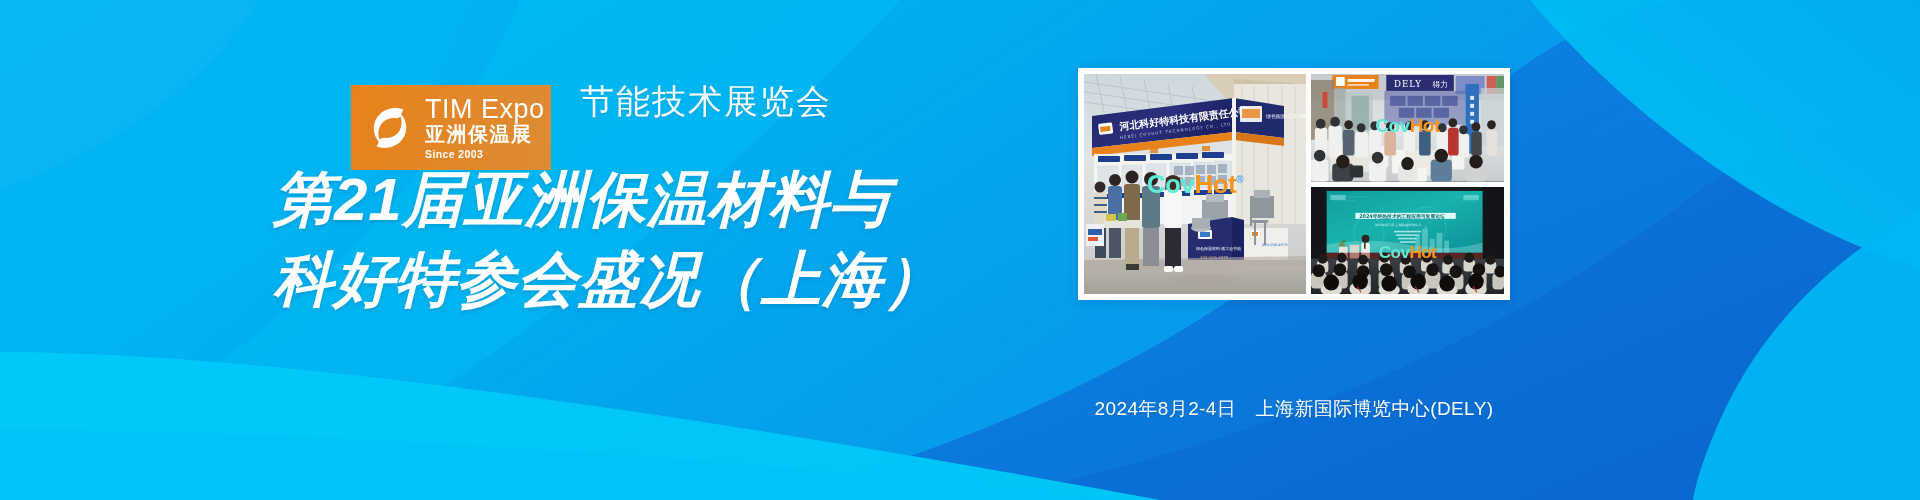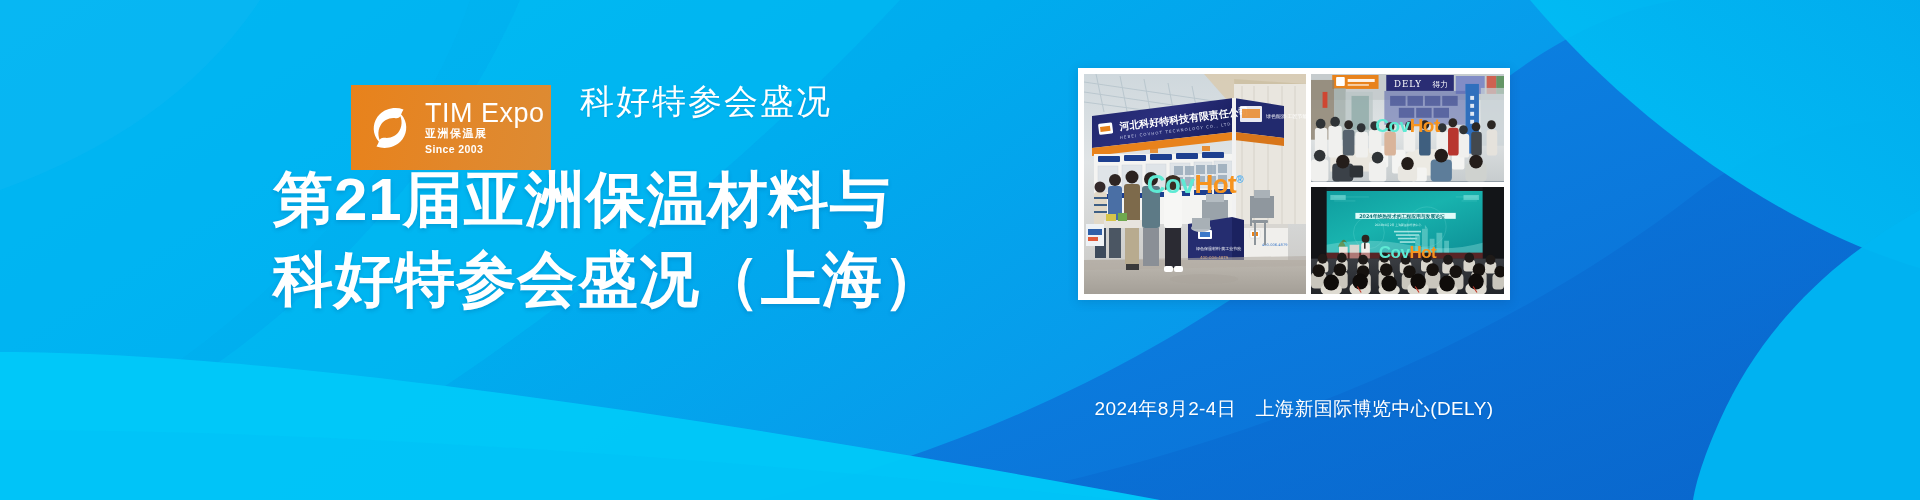--- a/index.html
+++ b/index.html
@@ -45,21 +45,21 @@
     position:relative;
   }
   #logo-mark svg { display:block; width:56px; height:56px; }
   #logo-text { margin-left:7px; line-height:1; }
   #logo-title {
     font-size:27px; color:#ffffff; font-weight:400;
     letter-spacing:0.5px;
     font-family:"Liberation Sans","DejaVu Sans",sans-serif;
   }
   #logo-sub {
-    font-size:11px; color:#ffffff; font-weight:700;
+    font-size:20px; color:#ffffff; font-weight:700;
     letter-spacing:1.5px; margin-top:1px;
   }
   #logo-since {
     font-size:10.5px; color:#ffffff; font-weight:700;
     letter-spacing:0.4px; margin-top:5px;
   }
 
   
   #kicker {
     position:absolute;
@@ -68,20 +68,21 @@
     letter-spacing:2px;
     white-space:nowrap;
     text-shadow:0 1px 2px rgba(0,60,120,.18);
   }
 
   
   #headline {
     position:absolute;
     left:-62px; top:160px;
     width:760px;
+    font-style:italic;
   }
   .headline-line {
     font-size:60px;
     line-height:80px;
     color:#ffffff;
     font-weight:700;
     letter-spacing:1px;
     white-space:nowrap;
     text-shadow:0 2px 4px rgba(0,55,110,.20);
   }
@@ -211,21 +212,21 @@
           </g>
         </svg>
       </div>
       <div id="logo-text">
         <div id="logo-title">TIM Expo</div>
         <div id="logo-sub">亚洲保温展</div>
         <div id="logo-since">Since 2003</div>
       </div>
     </div>
 
-    <div id="kicker">科好特参会盛况</div>
+    <div id="kicker">节能技术展览会</div>
 
     <div id="headline">
       <div class="headline-line">第21届亚洲保温材料与</div>
       <div class="headline-line">科好特参会盛况（上海）</div>
     </div>
   </div>
 
   <div id="collage">
     <div id="collage-inner">
 

